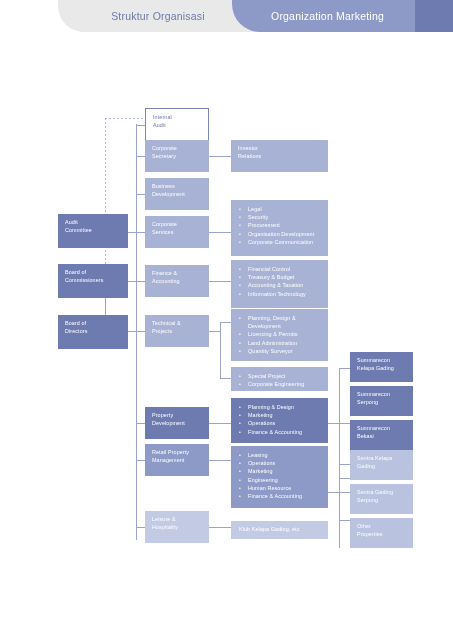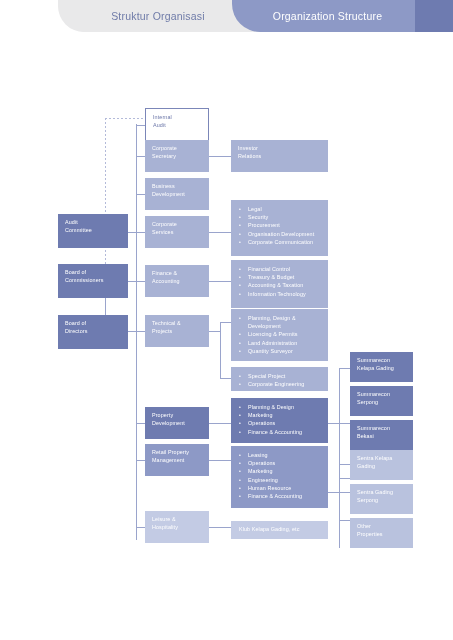--- a/index.html
+++ b/index.html
@@ -158,21 +158,21 @@
 </head>
 <body>
 
 <div id="page">
 
   <div class="header-band">
     <div class="hdr-left-white"></div>
     <div class="hdr-left-round"></div>
     <div class="hdr-left-label">Struktur Organisasi</div>
     <div class="hdr-right-blue"></div>
-    <div class="hdr-right-label">Organization Structure</div>
+    <div class="hdr-right-label">Organization Marketing</div>
     <div class="hdr-far-right"></div>
   </div>
 
   <div id="chart">
 
     <div class="dot-h" style="left:105px; top:86px; width:40px;"></div>
     <div class="dot-v" style="left:105px; top:86px; height:160px;"></div>
     <div class="dot-h" style="left:105px; top:195px; width:0px;"></div>
 
     <div class="ln-v" style="left:105px; top:262px; height:46px;"></div>

